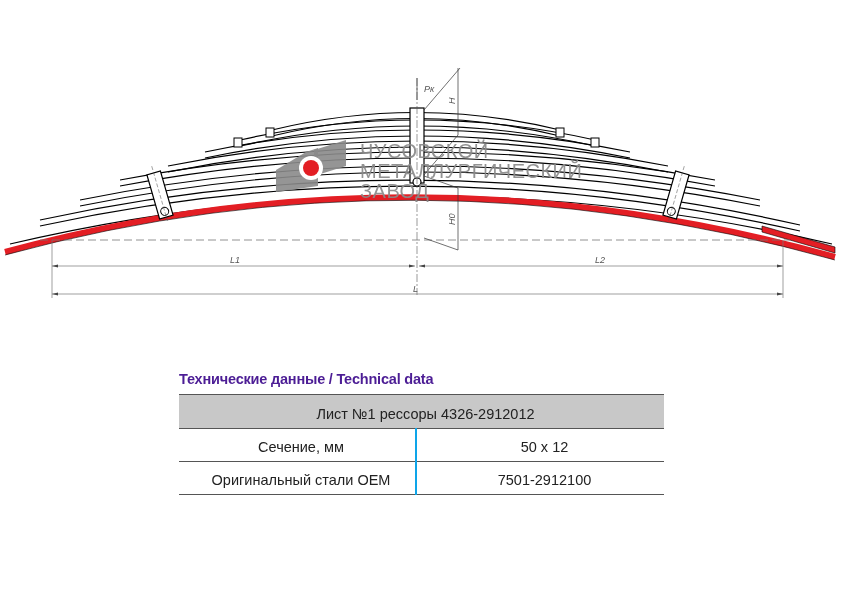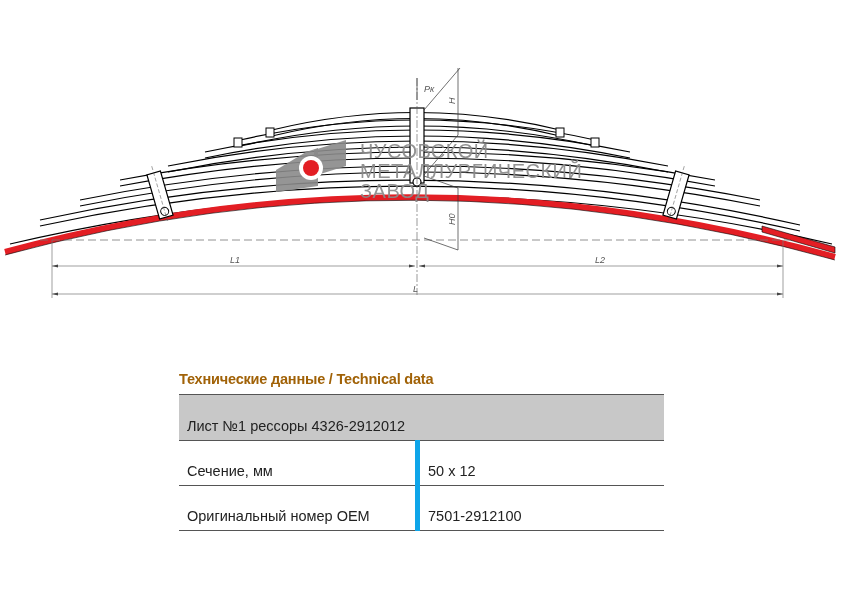--- a/index.html
+++ b/index.html
@@ -1,23 +1,23 @@
 <!DOCTYPE html>
 <html><head>
 <meta charset="utf-8">
 <style>
   html, body { margin: 0; padding: 0; background: #ffffff; }
   body { width: 842px; height: 595px; position: relative; overflow: hidden; font-family: "Liberation Sans", sans-serif; }
   #drawing { position: absolute; left: 0; top: 0; width: 842px; height: 340px; }
   .dimtxt { font-family: "Liberation Sans", sans-serif; font-style: italic; font-size: 9px; fill: #555; }
   .logotxt { font-family: "Liberation Sans", sans-serif; font-size: 20px; fill: #8a8a8a; opacity: 0.92; letter-spacing: 0.5px; }
-  .title { position: absolute; left: 179px; top: 371px; font-size: 14.5px; font-weight: bold; color: #a16207; white-space: nowrap; letter-spacing: -0.2px; }
+  .title { position: absolute; left: 179px; top: 371px; font-size: 14.5px; font-weight: bold; color: #4c1d95; white-space: nowrap; letter-spacing: -0.2px; }
   table.spec { position: absolute; left: 179px; top: 394px; width: 485px; border-collapse: collapse; font-size: 14.5px; color: #222; }
-  table.spec td { height: 28px; padding: 16px 0 0 8px; border-top: 1px solid #555; border-bottom: 1px solid #555; white-space: nowrap; }
-  table.spec td.k { width: 228px; border-right: 5px solid #0ea5e9; }
+  table.spec td { height: 28px; padding: 4px 0 0 8px; border-top: 1px solid #555; border-bottom: 1px solid #555; white-space: nowrap; text-align: center; }
+  table.spec td.k { width: 228px; border-right: 2px solid #0ea5e9; }
   table.spec tr.gray td { background: #c8c8c8; }
   table.spec tr.head td { height: 29px; }
 </style>
 </head>
 <body>
 
 <svg id="drawing" viewBox="0 0 842 340" xmlns="http://www.w3.org/2000/svg">
 
   <g fill="none" stroke="#000" stroke-width="1.2">
     <path d="M272,130 Q416,95 560,130"></path>
@@ -115,17 +115,17 @@
 <table class="spec">
   <tbody>
       <tr class="gray head">
     <td colspan="2">Лист №1 рессоры 4326-2912012</td>
   </tr>
   <tr>
     <td class="k">Сечение, мм</td>
     <td>50 x 12</td>
   </tr>
   <tr>
-    <td class="k">Оригинальный номер OEM</td>
+    <td class="k">Оригинальный стали OEM</td>
     <td>7501-2912100</td>
   </tr>
 </tbody>
   </table>
 
 </body></html>

